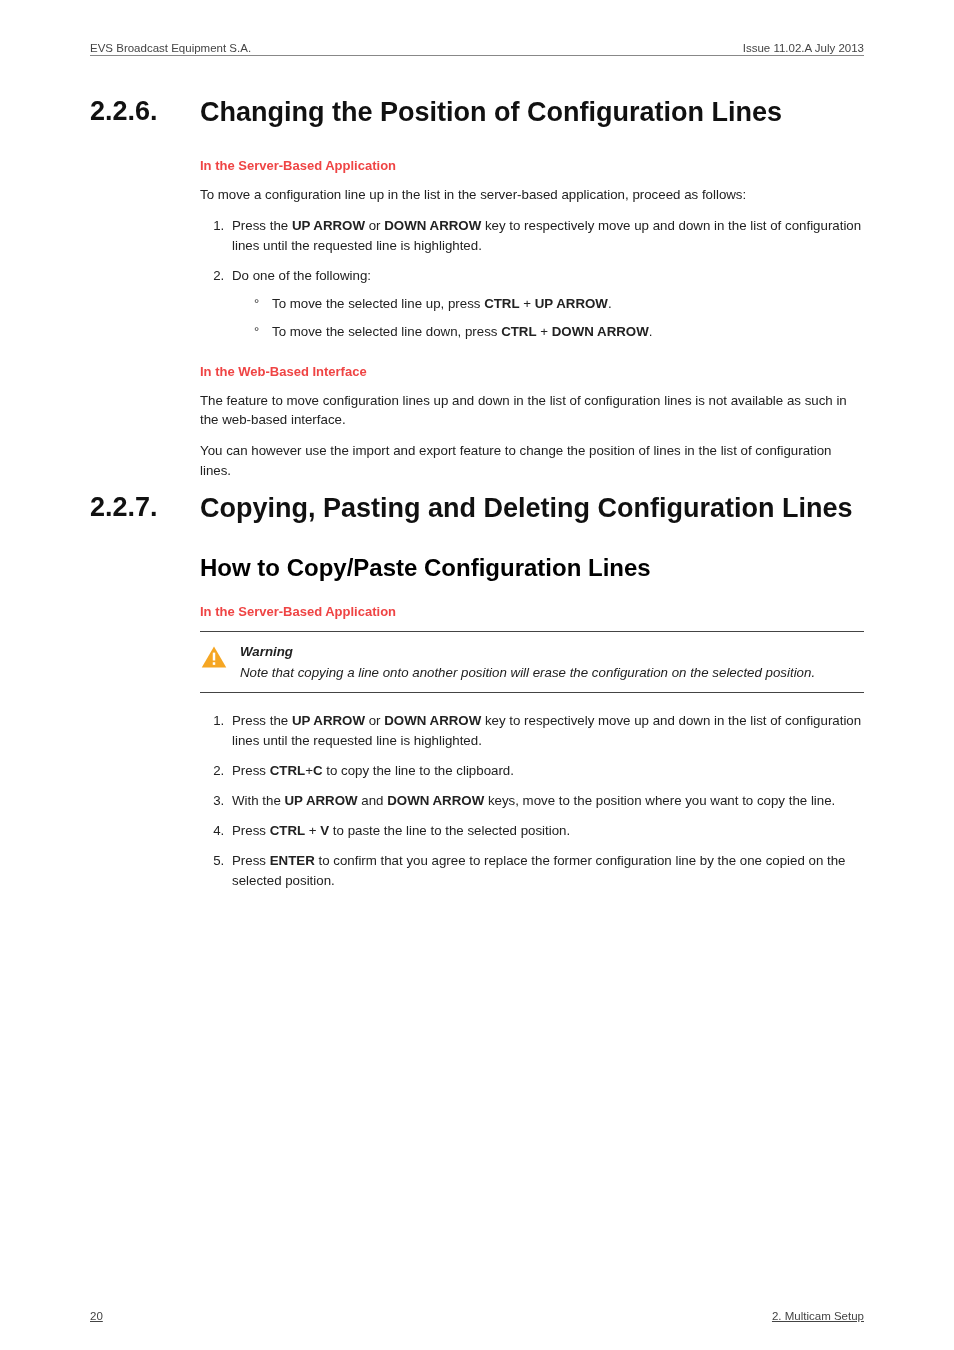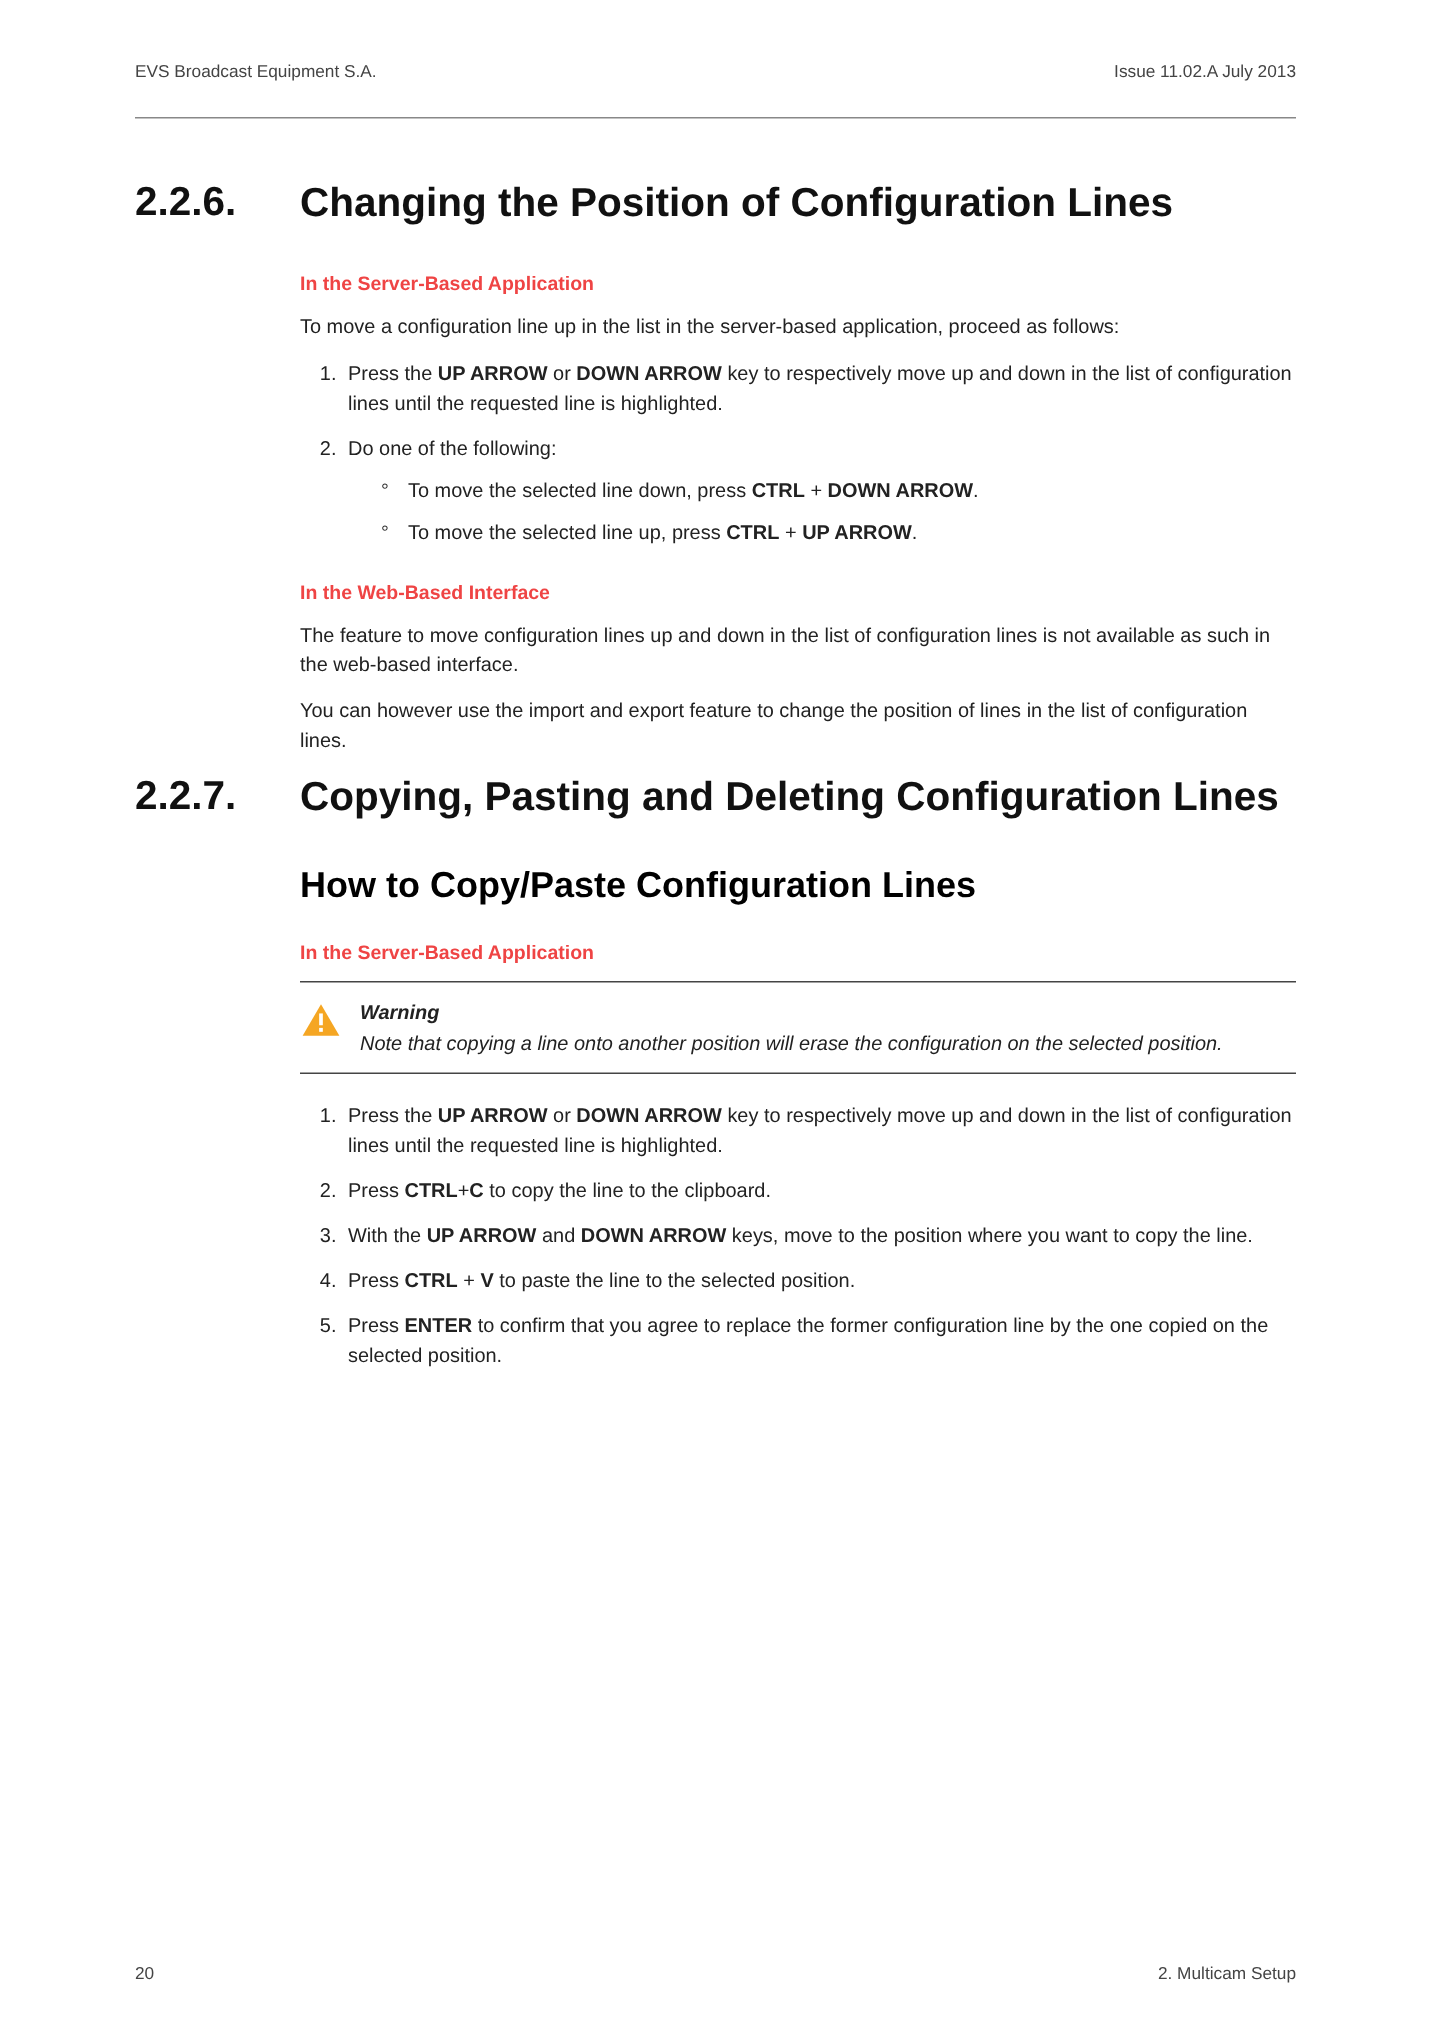--- a/index.html
+++ b/index.html
@@ -1,35 +1,35 @@
 <!DOCTYPE html>
 <html><head>
 <meta charset="utf-8">
 <style>
   * { box-sizing: border-box; margin: 0; padding: 0; }
   html, body { width: 954px; background: #fff; font-family: Arial, Helvetica, sans-serif; color: #222; }
   .page { width: 954px; min-height: 1350px; padding: 42px 90px 30px 90px; position: relative; }
-  .header { display: flex; justify-content: space-between; font-size: 11.5px; color: #444; padding-bottom: 24px; border-bottom: 1px solid #888; margin-bottom: 40px; }
+  .header { display: flex; justify-content: space-between; font-size: 11.5px; color: #444; padding-bottom: 1px; border-bottom: 1px solid #888; margin-bottom: 40px; }
   .section { display: flex; margin-bottom: 28px; }
   .sec-num { width: 110px; font-size: 27px; font-weight: bold; color: #111; flex-shrink: 0; }
   .sec-title { font-size: 27px; font-weight: bold; color: #111; line-height: 1.25; }
   .content { margin-left: 110px; }
   .h4 { font-size: 13px; font-weight: bold; color: #ef4444; margin-top: 22px; margin-bottom: 12px; }
   .h3 { font-size: 24px; font-weight: bold; color: #000; margin-top: 28px; margin-bottom: 14px; }
   .p { font-size: 13.3px; line-height: 1.45; color: #222; margin-bottom: 12px; }
   .ol { list-style: decimal; padding-left: 28px; }
   .ol > li { font-size: 13.3px; line-height: 1.5; margin-bottom: 10px; padding-left: 4px; }
   .subul { list-style: none; padding-left: 22px; margin-top: 8px; }
   .subul > li { font-size: 13.3px; line-height: 1.5; margin-bottom: 8px; position: relative; padding-left: 18px; }
   .subul > li::before { content: "\00B0"; position: absolute; left: 0; top: 0; font-size: 13px; color: #333; }
   .warning-box { border-top: 1px solid #444; border-bottom: 1px solid #444; padding: 10px 0 10px 0; display: flex; gap: 12px; margin-bottom: 18px; margin-top: 4px; font-style: italic; }
   .warn-icon { width: 28px; height: 26px; flex-shrink: 0; margin-top: 2px; }
   .warn-text { font-size: 13.3px; line-height: 1.45; }
   .warn-text strong { display: block; margin-bottom: 2px; }
-  .footer { position: absolute; bottom: 28px; left: 90px; right: 90px; display: flex; justify-content: space-between; font-size: 11.5px; color: #444; }
+  .footer { position: absolute; bottom: 28px; left: 90px; right: 90px; display: flex; justify-content: space-between; font-size: 11.5px; color: #444; text-decoration: underline; }
 </style>
 </head>
 <body>
 
 <div class="page">
 
   <div class="header">
     <span>EVS Broadcast Equipment S.A.</span>
     <span>Issue 11.02.A  July 2013</span>
   </div>
@@ -38,22 +38,22 @@
       <div class="section">
         <div class="sec-num">2.2.6.</div>
         <div class="sec-title">Changing the Position of Configuration Lines</div>
       </div>
       <div class="content">
         <div class="h4">In the Server-Based Application</div>
         <div class="p">To move a configuration line up in the list in the server-based application, proceed as follows:</div>
         <ol class="ol">
           <li>Press the <strong>UP ARROW</strong> or <strong>DOWN ARROW</strong> key to respectively move up and down in the list of configuration lines until the requested line is highlighted.</li>
           <li>Do one of the following:<ul class="subul">
+              <li>To move the selected line up, press <strong>CTRL</strong> + <strong>UP ARROW</strong>.</li>
               <li>To move the selected line down, press <strong>CTRL</strong> + <strong>DOWN ARROW</strong>.</li>
-              <li>To move the selected line up, press <strong>CTRL</strong> + <strong>UP ARROW</strong>.</li>
             </ul></li>
         </ol>
         <div class="h4">In the Web-Based Interface</div>
         <div class="p">The feature to move configuration lines up and down in the list of configuration lines is not available as such in the web-based interface.</div>
         <div class="p">You can however use the import and export feature to change the position of lines in the list of configuration lines.</div>
       </div>
       <div class="section">
         <div class="sec-num">2.2.7.</div>
         <div class="sec-title">Copying, Pasting and Deleting Configuration Lines</div>
       </div>

